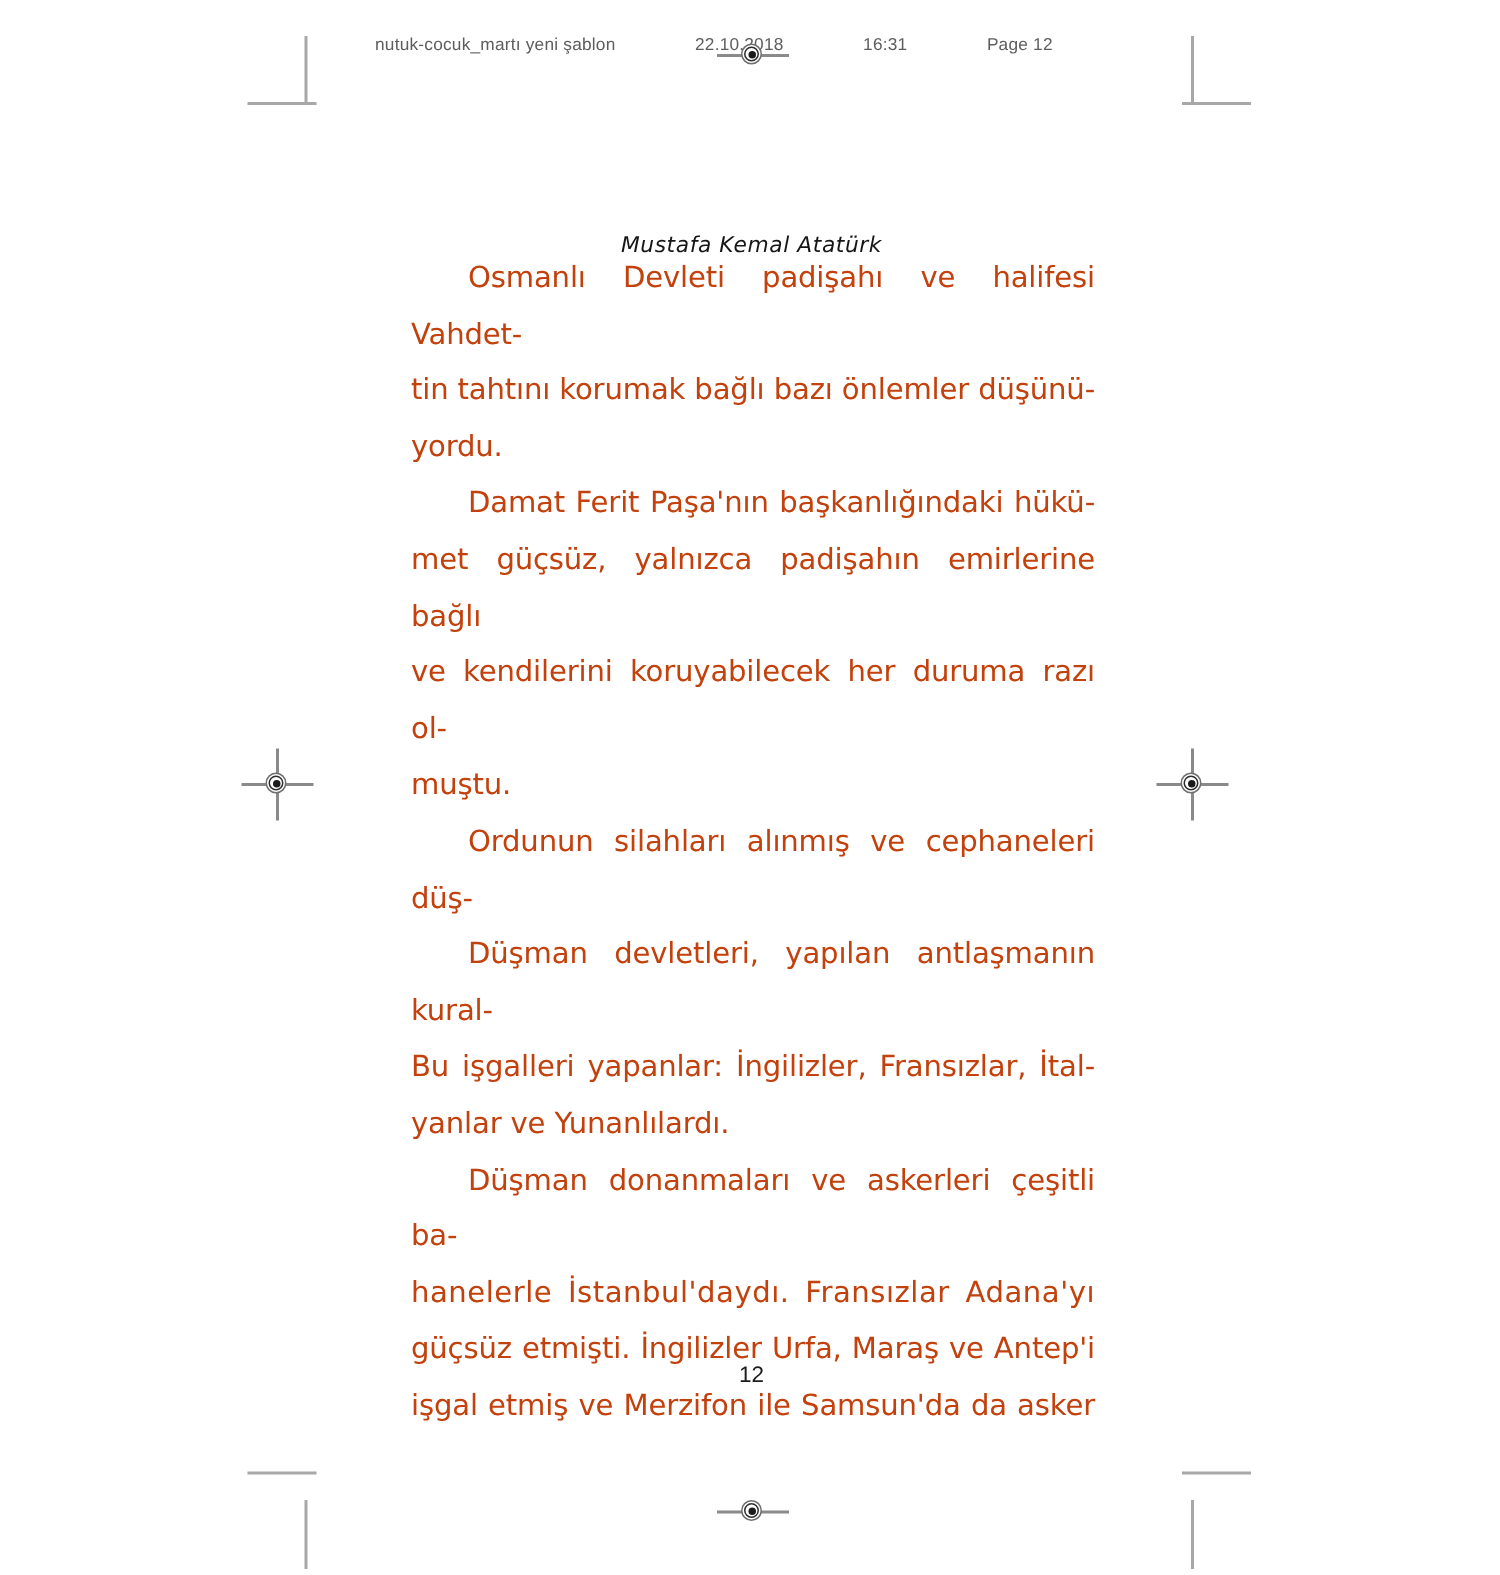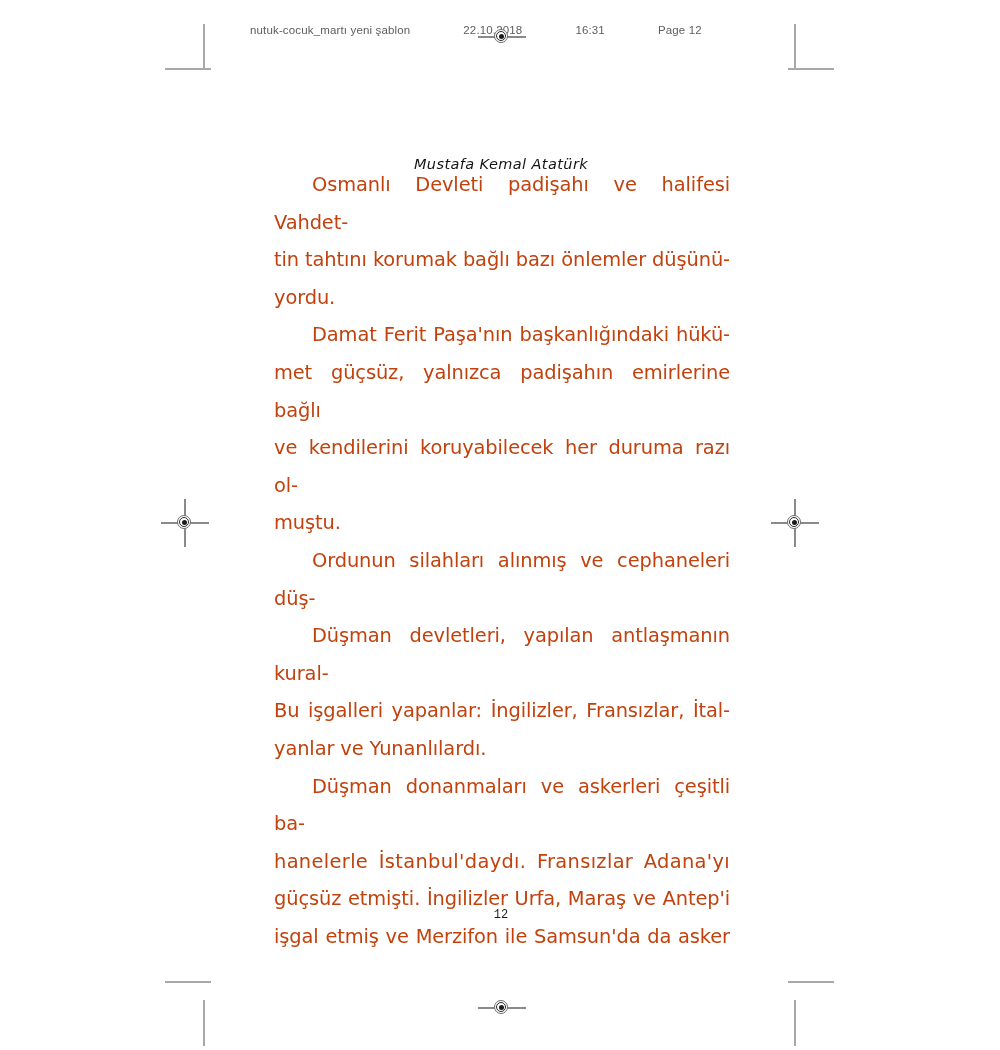--- a/index.html
+++ b/index.html
@@ -133,22 +133,22 @@
     letter-spacing: 0.35px;
   }
 
   
   .folio {
     position: absolute;
     left: 274px;
     top: 908px;
     width: 454px;
     text-align: center;
-    font-family: Liberation Mono, monospace;
-    font-size: 12px;
+    font-family: Liberation Sans, sans-serif;
+    font-size: 15px;
     color: #1c1c1c;
   }
 </style>
 </head>
 <body>
 
 <div id="page">
 
   <div class="slug">
     <span class="seg">nutuk-cocuk_martı yeni şablon</span><span class="seg">22.10.2018</span><span class="seg">16:31</span><span class="seg">Page 12</span>

